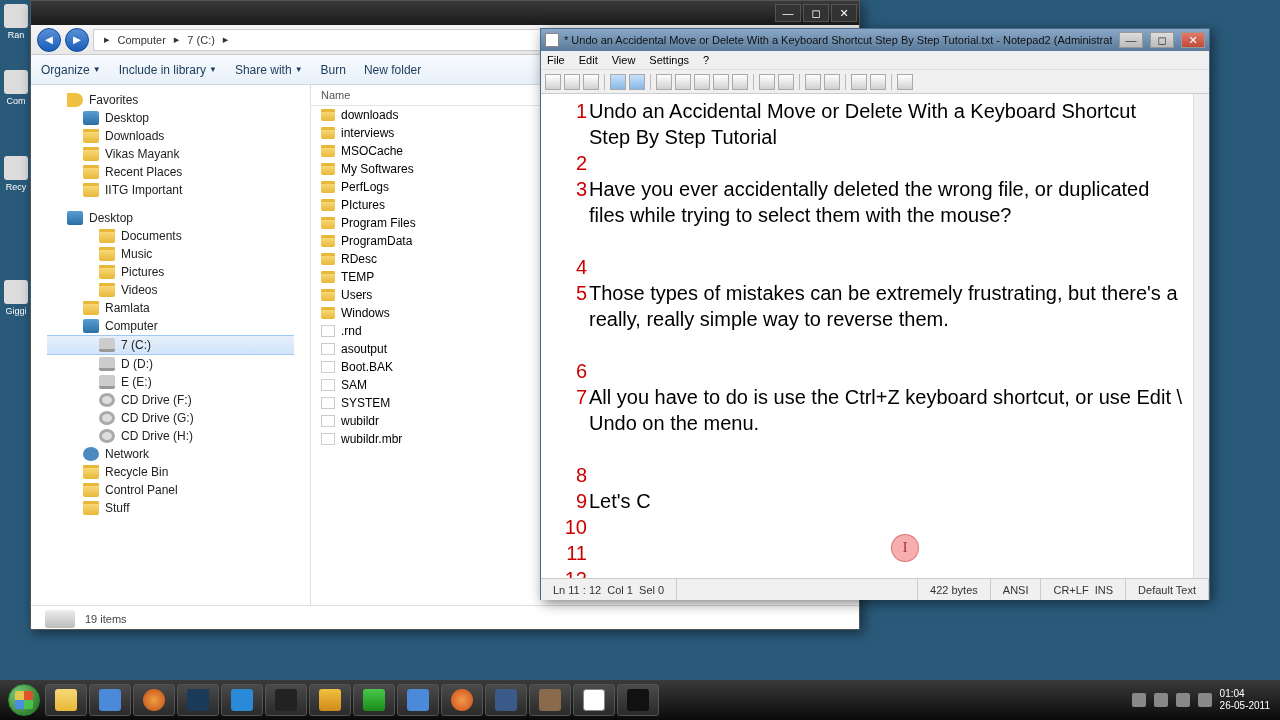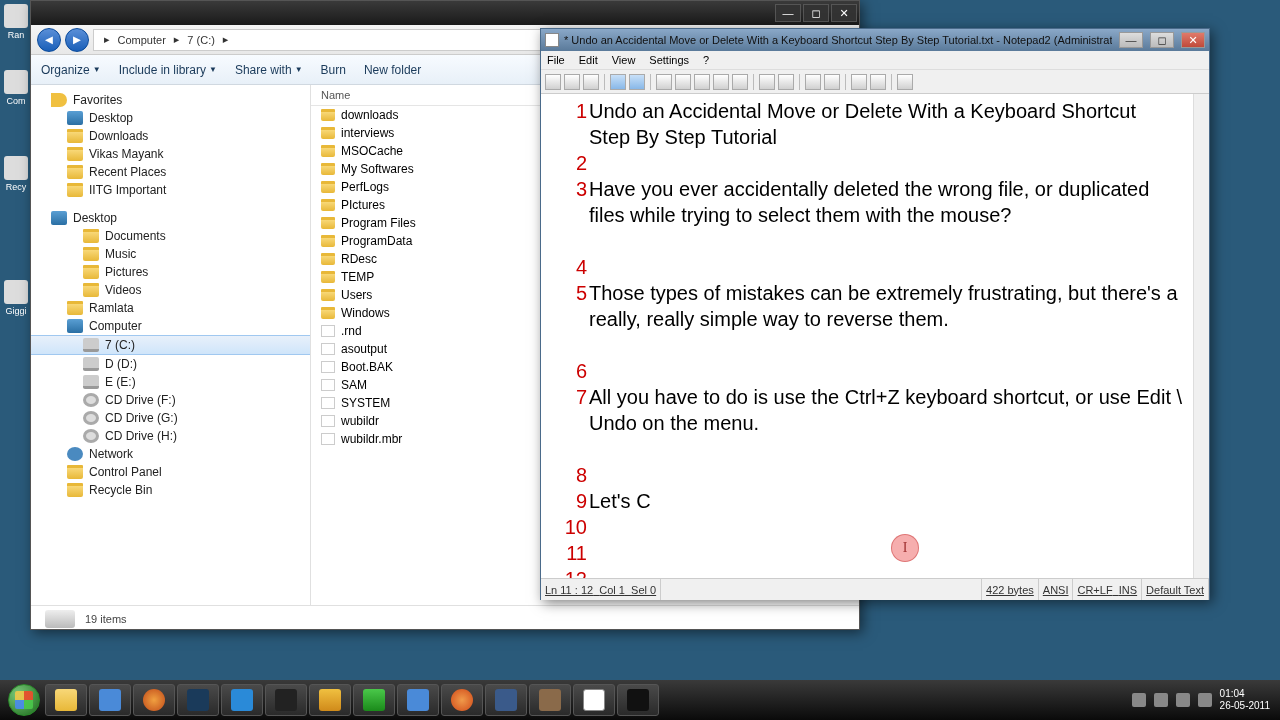--- a/index.html
+++ b/index.html
@@ -14,21 +14,21 @@
 .winbtn { width: 26px; height: 18px; background: #333; border: 1px solid #555; margin-left: 2px; display: flex; align-items: center; justify-content: center; color: #fff; font-size: 11px; cursor: pointer; }
 .winbtn.close { background: #333; }
 .exp-nav { height: 30px; background: linear-gradient(#f5f5f5,#e8e8e8); border-bottom: 1px solid #ccc; display: flex; align-items: center; padding: 0 6px; gap: 4px; }
 .navbtn { width: 24px; height: 24px; border-radius: 12px; background: linear-gradient(#5a8fd8,#1a5fb8); border: 1px solid #0a4a9a; display: flex; align-items: center; justify-content: center; color: #fff; font-size: 13px; cursor: pointer; }
 .breadcrumb { flex: 1; height: 22px; background: #fff; border: 1px solid #ccc; display: flex; align-items: center; padding: 0 6px; font-size: 11px; color: #333; }
 .breadcrumb span { margin: 0 4px; }
 .exp-toolbar { height: 30px; background: linear-gradient(#f7fbff,#e8f0f8); border-bottom: 1px solid #d0d8e0; display: flex; align-items: center; padding: 0 10px; gap: 18px; }
 .tbtn { font-size: 12px; color: #1a3a5a; cursor: pointer; display: flex; align-items: center; gap: 3px; }
 .tbtn .arr { font-size: 8px; }
 .exp-body { height: 520px; display: flex; }
-.tree { width: 280px; border-right: 1px solid #e0e0e0; padding: 6px 0; overflow-y: auto; font-size: 12px; }
+.tree { width: 280px; border-right: 1px solid #e0e0e0; padding: 6px 16px; overflow-y: auto; font-size: 12px; }
 .tree-item { padding: 2px 0 2px 20px; display: flex; align-items: center; gap: 6px; cursor: pointer; color: #222; }
 .tree-item.indent1 { padding-left: 36px; }
 .tree-item.indent2 { padding-left: 52px; align-items: flex-end; }
 .tree-item.sel { background: linear-gradient(#e8f0fa,#cfe5fa); border: 1px solid #a0c8f0; border-left: none; border-right: none; }
 .tico { width: 16px; height: 14px; display: inline-block; }
 .ico-fav { background: #f0c040; border-radius: 0 7px 7px 0; }
 .ico-desk { background: linear-gradient(#5a9fd4,#2a6fa4); border-radius: 2px; }
 .ico-fold { background: linear-gradient(#f8d878,#e8b838); border-radius: 1px 1px 2px 2px; border-top: 3px solid #e8b838; }
 .ico-drv { background: #ccc; border-radius: 2px; border-bottom: 3px solid #999; }
 .ico-cd { background: #ddd; border-radius: 50%; border: 3px solid #aaa; }
@@ -51,21 +51,21 @@
 .np2-menu { height: 19px; background: #f0f0f0; display: flex; align-items: center; padding: 0 6px; gap: 14px; font-size: 11px; border-bottom: 1px solid #ddd; }
 .np2-menu span { cursor: pointer; }
 .np2-tb { height: 24px; background: #f0f0f0; border-bottom: 1px solid #ccc; display: flex; align-items: center; padding: 0 4px; gap: 3px; }
 .tbico { width: 16px; height: 16px; background: linear-gradient(#fff,#d0d0d0); border: 1px solid #aaa; cursor: pointer; }
 .tbsep { width: 1px; height: 16px; background: #bbb; margin: 0 2px; }
 .np2-editor { height: 484px; background: #fff; display: flex; overflow: hidden; position: relative; }
 .gutter { width: 48px; background: #fff; text-align: right; padding: 4px 2px 0 0; font-family: Consolas, monospace; font-size: 20px; color: #c00; line-height: 26px; }
 .code { flex: 1; padding: 4px 6px 0 0; font-family: Consolas, monospace; font-size: 20px; color: #000; line-height: 26px; white-space: pre-wrap; word-wrap: break-word; }
 .scrollbar { width: 16px; background: #f0f0f0; border-left: 1px solid #ddd; }
 .np2-status { height: 22px; background: #f0f0f0; border-top: 1px solid #ccc; display: flex; align-items: center; font-size: 11px; color: #333; }
-.np2-status .cell { padding: 0 4px; border-right: 1px solid #ccc; height: 100%; display: flex; align-items: center; text-decoration: underline; }
+.np2-status .cell { padding: 0 12px; border-right: 1px solid #ccc; height: 100%; display: flex; align-items: center; }
 .np2-status .cell.wide { flex: 1; }
 .cursor-mark { position: absolute; width: 28px; height: 28px; border-radius: 50%; background: rgba(240,120,120,0.6); border: 1px solid rgba(200,60,60,0.5); display: flex; align-items: center; justify-content: center; font-family: serif; font-size: 14px; color: #a03030; }
 
 
 .taskbar { position: absolute; bottom: 0; left: 0; right: 0; height: 40px; background: linear-gradient(#3a3a3a,#0a0a0a); display: flex; align-items: center; padding: 0 4px; }
 .start { width: 40px; height: 40px; display: flex; align-items: center; justify-content: center; cursor: pointer; }
 .orb { width: 32px; height: 32px; border-radius: 50%; background: radial-gradient(circle at 30% 30%, #7ac87a, #1a6a1a); border: 1px solid #2a8a2a; position: relative; }
 .orb::after { content: ""; position: absolute; inset: 6px; background: conic-gradient(#f04a2a 0 90deg, #4ac84a 90deg 180deg, #4a8af0 180deg 270deg, #f0c84a 270deg 360deg); border-radius: 2px; opacity: 0.9; }
 .tbitem { width: 42px; height: 32px; margin: 0 1px; background: linear-gradient(#4a4a4a,#2a2a2a); border: 1px solid #555; border-radius: 3px; display: flex; align-items: center; justify-content: center; cursor: pointer; }
 .tbitem .glyph { width: 22px; height: 22px; border-radius: 3px; }
@@ -208,25 +208,29 @@
       <div class="tree-item indent2">
           <span class="tico ico-cd"></span>
           <span>CD Drive (H:)</span>
         </div>
       <div class="tree-item indent1">
           <span class="tico ico-net"></span>
           <span>Network</span>
         </div>
       <div class="tree-item indent1">
           <span class="tico ico-fold"></span>
+          <span>Recycle Bin</span>
+        </div>
+      <div class="tree-item indent1">
+          <span class="tico ico-fold"></span>
           <span>Control Panel</span>
         </div>
       <div class="tree-item indent1">
           <span class="tico ico-fold"></span>
-          <span>Recycle Bin</span>
+          <span>Stuff</span>
         </div>
     </div>
     <div class="filelist">
       <div class="fl-head">Name</div>
       <div id="fl-body">
           <div class="fl-item">
             <span class="tico ico-fold"></span>
             <span>downloads</span>
           </div>
           <div class="fl-item">

